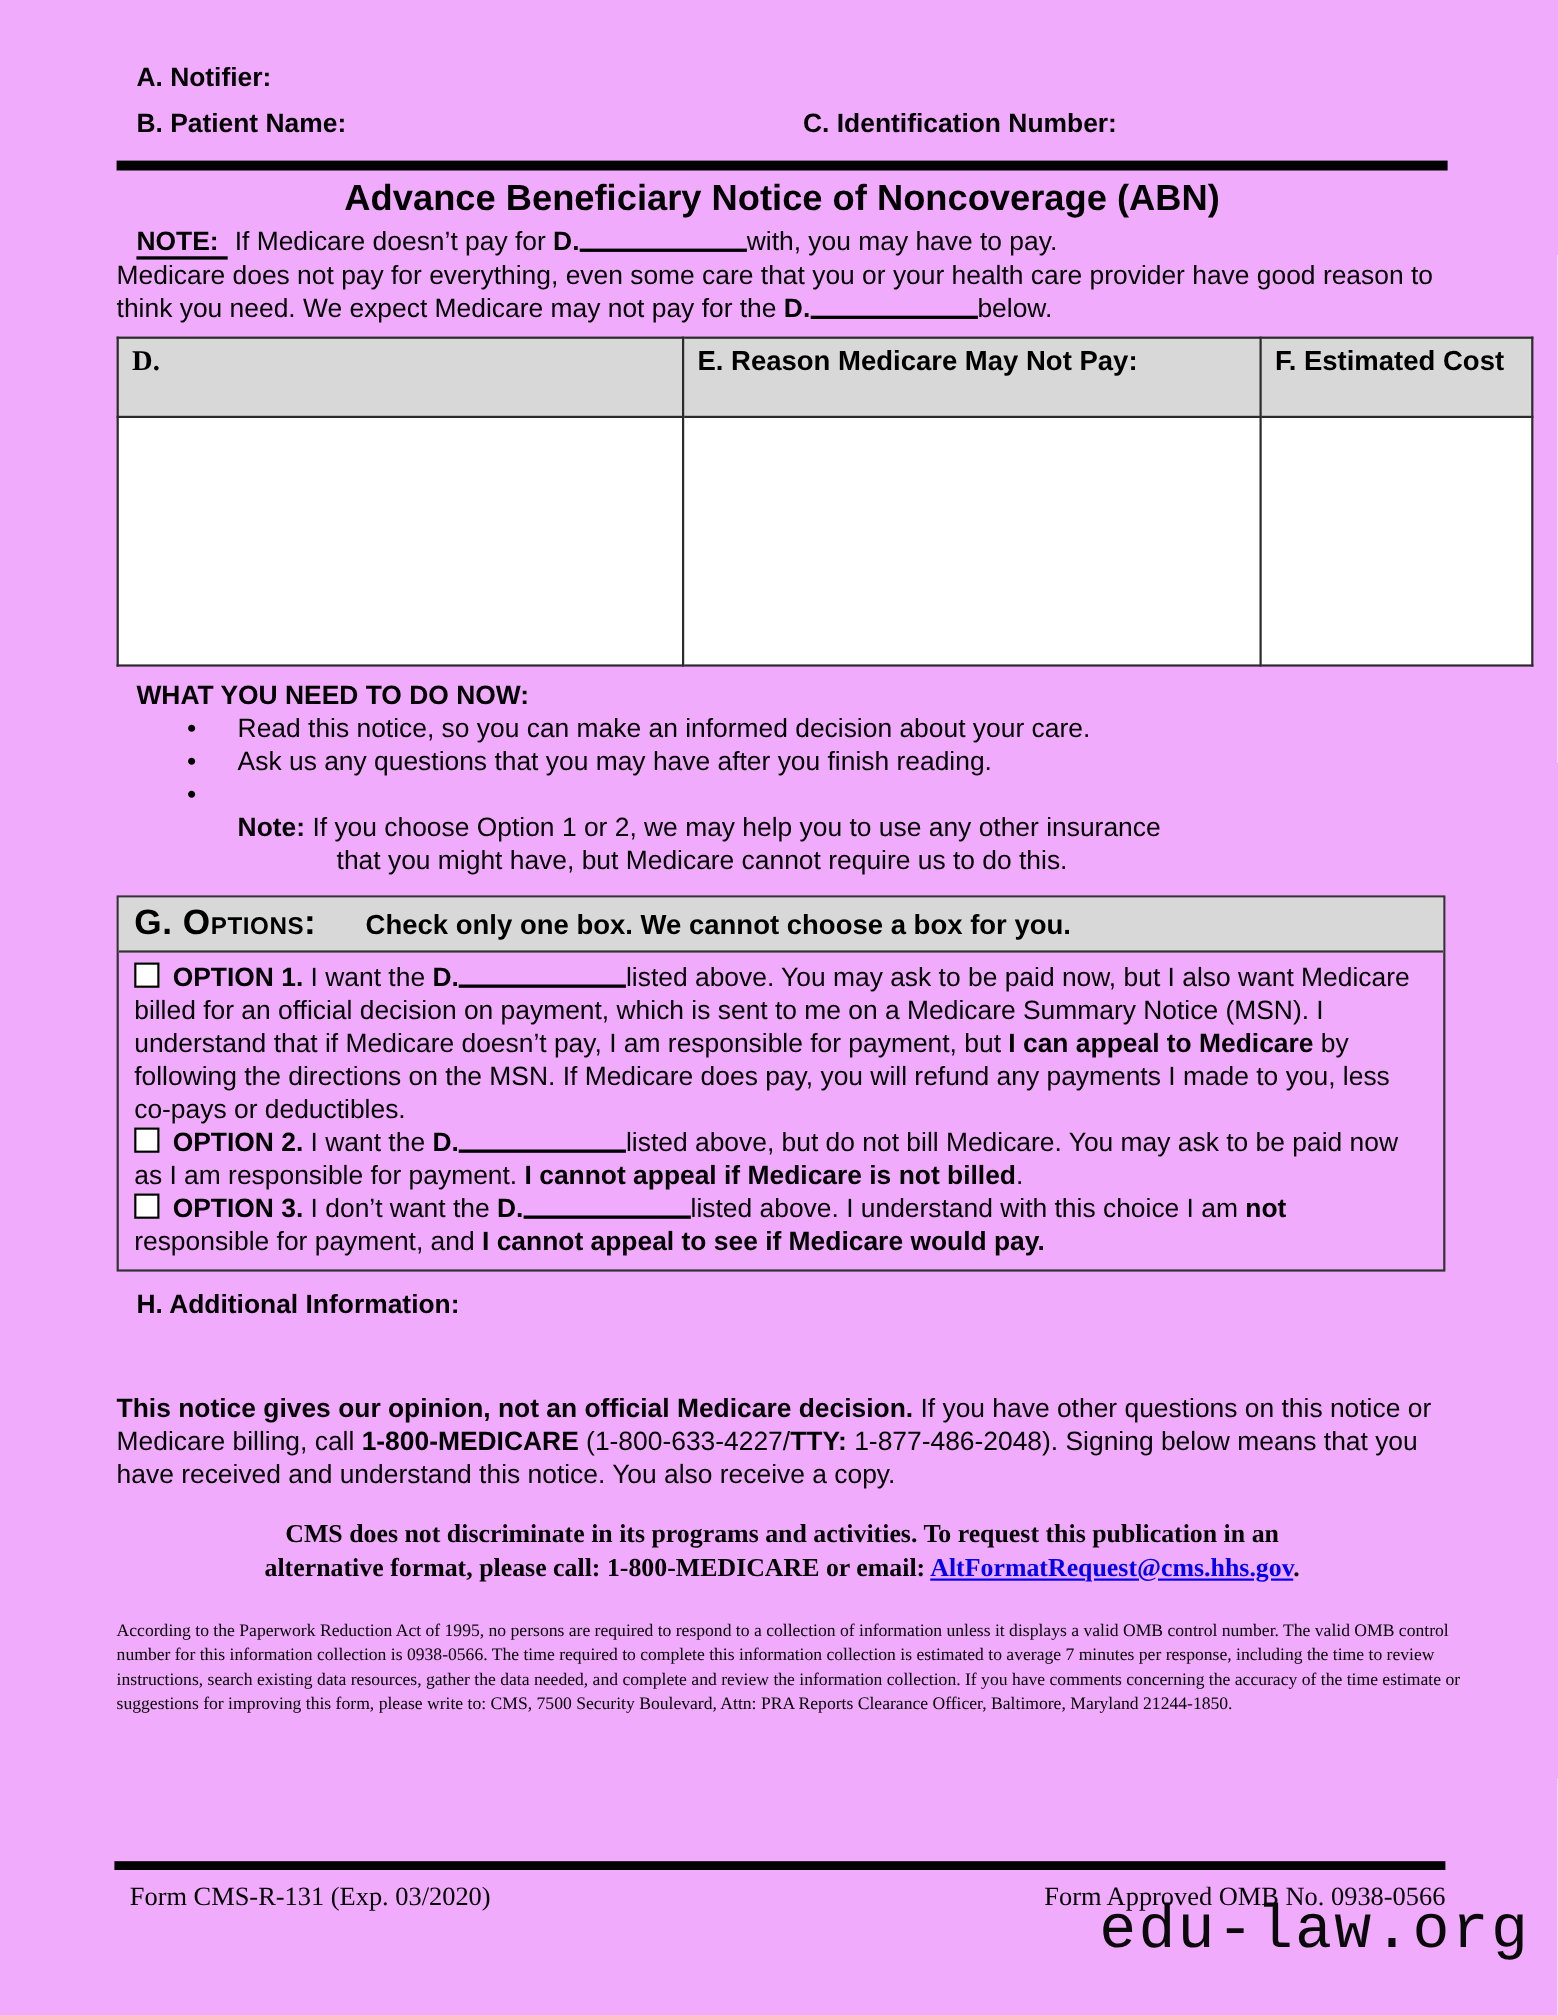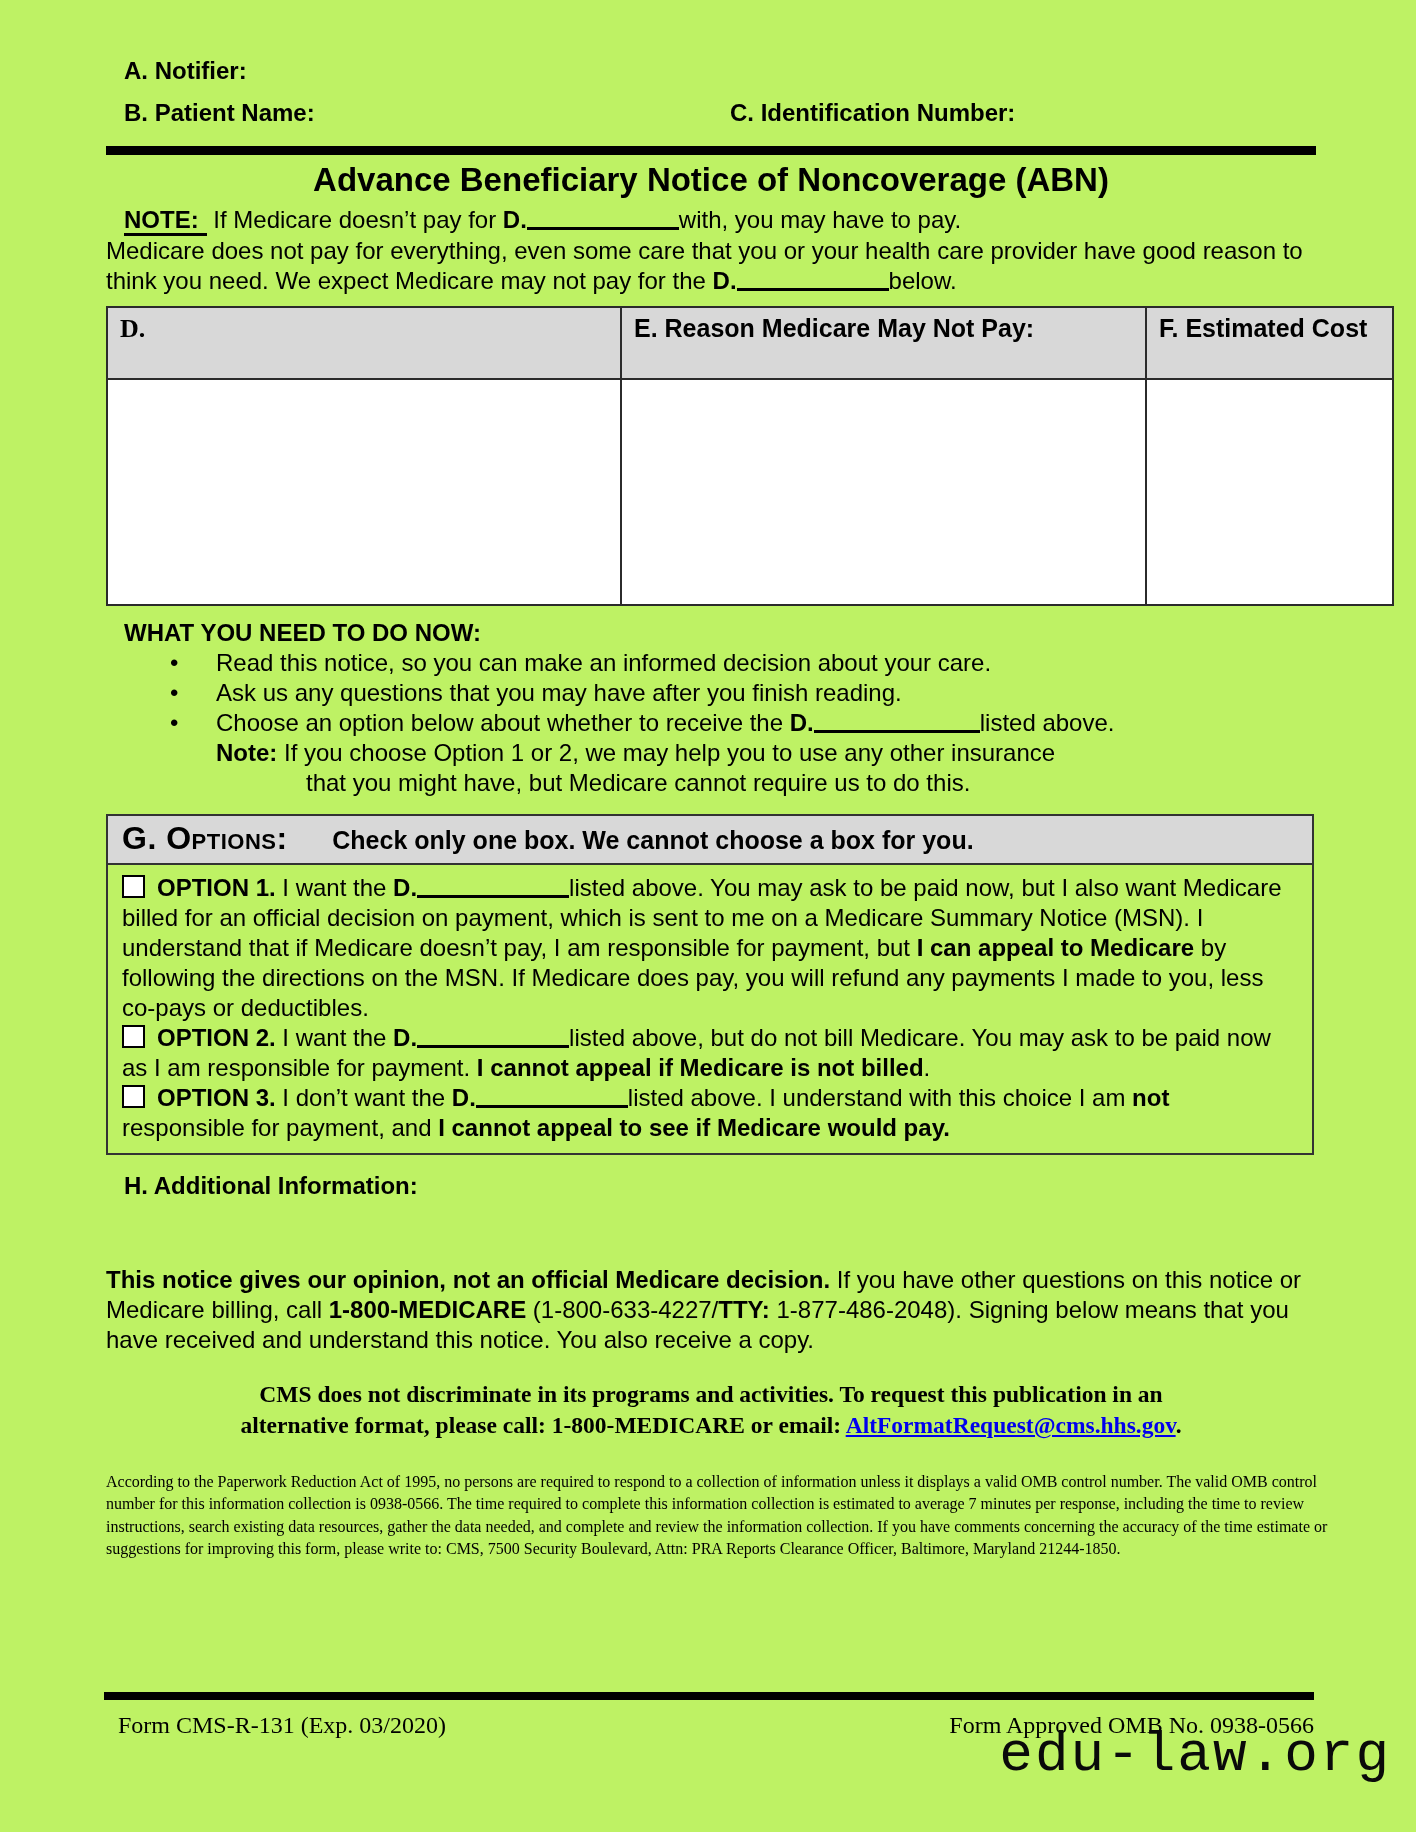--- a/index.html
+++ b/index.html
@@ -1,19 +1,19 @@
 <!DOCTYPE html>
 <html><head>
 <meta charset="utf-8">
 <style>
   html,body{margin:0;padding:0;background:#ffffff;}
   .page{
     position:relative;
     width:1416px;height:1832px;
-    background:#bef264;color:#000;
+    background:#f0abfc;color:#000;
     font-family:"Liberation Sans",sans-serif;
     font-size:24px;line-height:30px;
     overflow:hidden;
   }
   .content{padding:56px 100px 0 106px;}
   .label{font-weight:bold;font-size:24px;}
   .indent{padding-left:18px;}
   .row-bc{position:relative;margin-top:12px;height:30px;}
   .c-label{position:absolute;left:624px;top:0;}
   .rule-thick{margin-top:18px;height:9px;background:#000;}
@@ -134,21 +134,20 @@
     <div class="bullet">
       <span class="mark">•</span>
       <span>Read this notice, so you can make an informed decision about your care.</span>
     </div>
     <div class="bullet">
       <span class="mark">•</span>
       <span>Ask us any questions that you may have after you finish reading.</span>
     </div>
     <div class="bullet">
       <span class="mark">•</span>
-      <span><span>Choose an option below about whether to receive the </span><b>D.</b><span class="blank wide"></span><span>listed above.</span></span>
     </div>
     <div class="note2-l1"><b>Note:</b><span> If you choose Option 1 or 2, we may help you to use any other insurance</span></div>
     <div class="note2-l2">that you might have, but Medicare cannot require us to do this.</div>
 
     <div class="gbox">
       <div class="gbox-head">
         <span class="g-label">G. Options:</span>
         <span class="g-instr">Check only one box.  We cannot choose a box for you.</span>
       </div>
       <div class="gbox-body">

